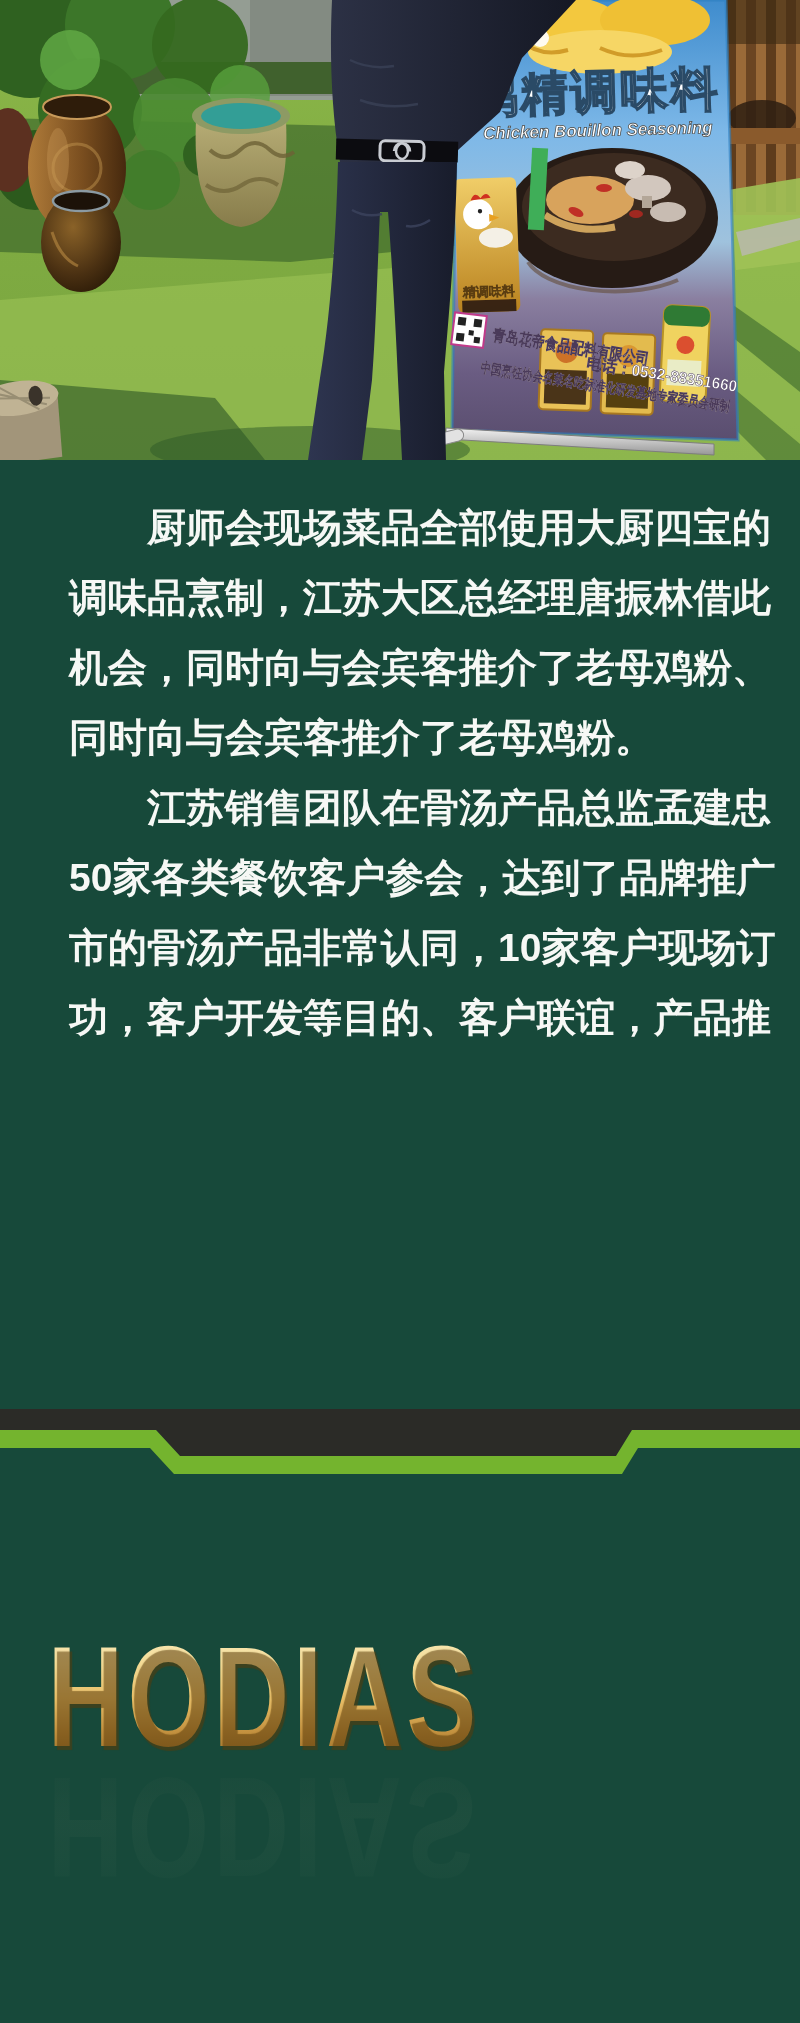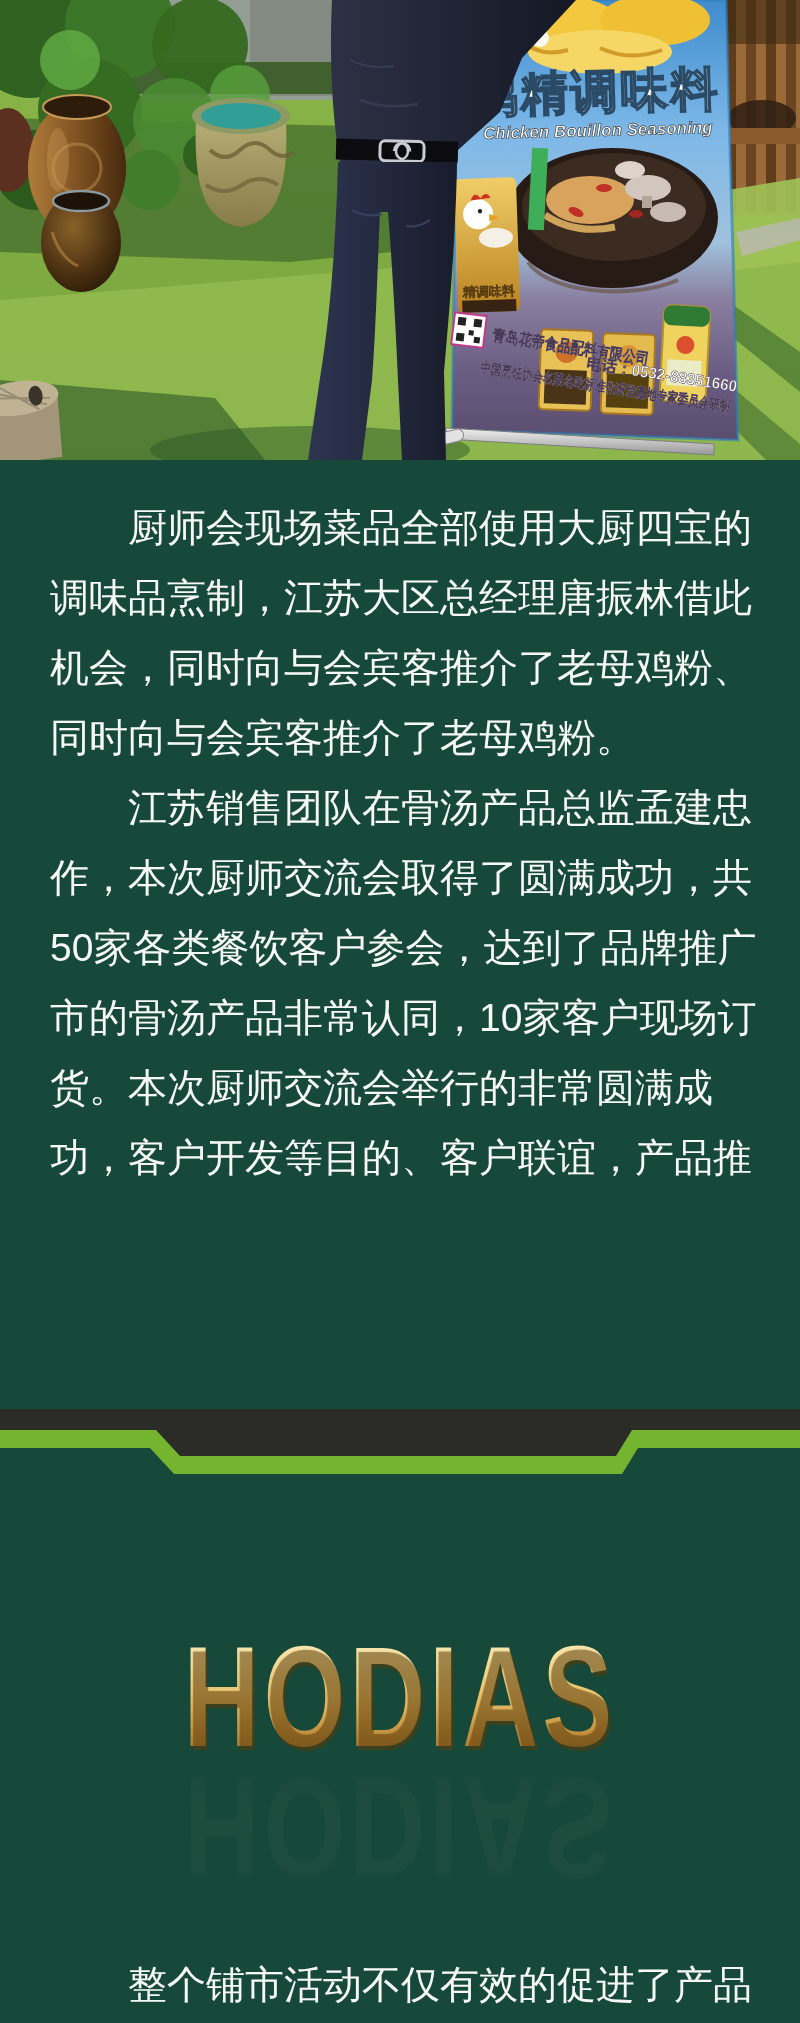--- a/index.html
+++ b/index.html
@@ -7,27 +7,27 @@
     position:relative;width:800px;height:2023px;overflow:hidden;
     background:#17493a;
     font-family:"Liberation Sans","DejaVu Sans",sans-serif;
   }
   
   #photo{position:absolute;left:0;top:0;width:800px;height:460px;}
   
   .body-text{position:absolute;left:50px;top:493px;width:700px;}
   .t-line{
     height:70px;line-height:70px;font-size:39px;color:#f6f8f5;
-    white-space:nowrap;font-weight:400;letter-spacing:0px;
+    white-space:nowrap;font-weight:700;letter-spacing:0px;margin-left:19px;
   }
   .t-line.indent{padding-left:78px;}
   
   #divider{position:absolute;left:0;top:1400px;width:800px;height:90px;}
   
-  .logo-wrap{position:absolute;left:0;width:664px;text-align:right;}
+  .logo-wrap{position:absolute;left:0;width:664px;text-align:left;}
   .logo-text{
     display:inline-block;font-weight:800;font-size:128px;line-height:130px;
     letter-spacing:5px;
     background:linear-gradient(180deg,#faf0c6 0%,#f3da93 28%,#e7bd66 52%,#c3913f 74%,#8f6523 100%);
     -webkit-background-clip:text;background-clip:text;color:transparent;
     transform:scale(0.82,1.12);transform-origin:center center;
     text-shadow:3px 3px 1px rgba(90,58,10,0.55);
   }
   #logo-main{top:1632px;}
   #logo-reflect{top:1762px;opacity:0.38;}
@@ -253,37 +253,32 @@
       <path d="M352,210 q14,8 30,4 M430,220 q-12,8 -24,6" stroke="#3c445e" stroke-width="2.5" fill="none" opacity="0.8"></path>
     </g>
   </svg>
 
   <div class="body-text">
     <div class="t-line indent">厨师会现场菜品全部使用大厨四宝的</div>
     <div class="t-line">调味品烹制，江苏大区总经理唐振林借此</div>
     <div class="t-line">机会，同时向与会宾客推介了老母鸡粉、</div>
     <div class="t-line">同时向与会宾客推介了老母鸡粉。</div>
     <div class="t-line indent">江苏销售团队在骨汤产品总监孟建忠</div>
-    <div class="t-line">作，本次厨师交流会取得了圆满成功，共</div>
     <div class="t-line">50家各类餐饮客户参会，达到了品牌推广</div>
     <div class="t-line">市的骨汤产品非常认同，10家客户现场订</div>
-    <div class="t-line">货。本次厨师交流会举行的非常圆满成</div>
     <div class="t-line">功，客户开发等目的、客户联谊，产品推</div>
   </div>
 
   <svg id="divider" viewBox="0 0 800 90" xmlns="http://www.w3.org/2000/svg">
     <polygon points="0,9 800,9 800,30 632,30 616,56 180,56 156,30 0,30" fill="#2b2b27"></polygon>
     <polygon points="0,30 156,30 180,56 616,56 632,30 800,30 800,48 638,48 622,74 174,74 150,48 0,48" fill="#74b42e"></polygon>
   </svg>
 
   <div class="logo-wrap" id="logo-main">
     <span class="logo-text">HODIAS</span>
   </div>
   <div class="logo-wrap" id="logo-reflect">
     <span class="logo-text">HODIAS</span>
   </div>
   <div id="reflect-fade"></div>
 
-  <div class="footer-text">
-    <div class="t-line indent">整个铺市活动不仅有效的促进了产品</div>
-  </div>
 
 </div>
 
 </body></html>

